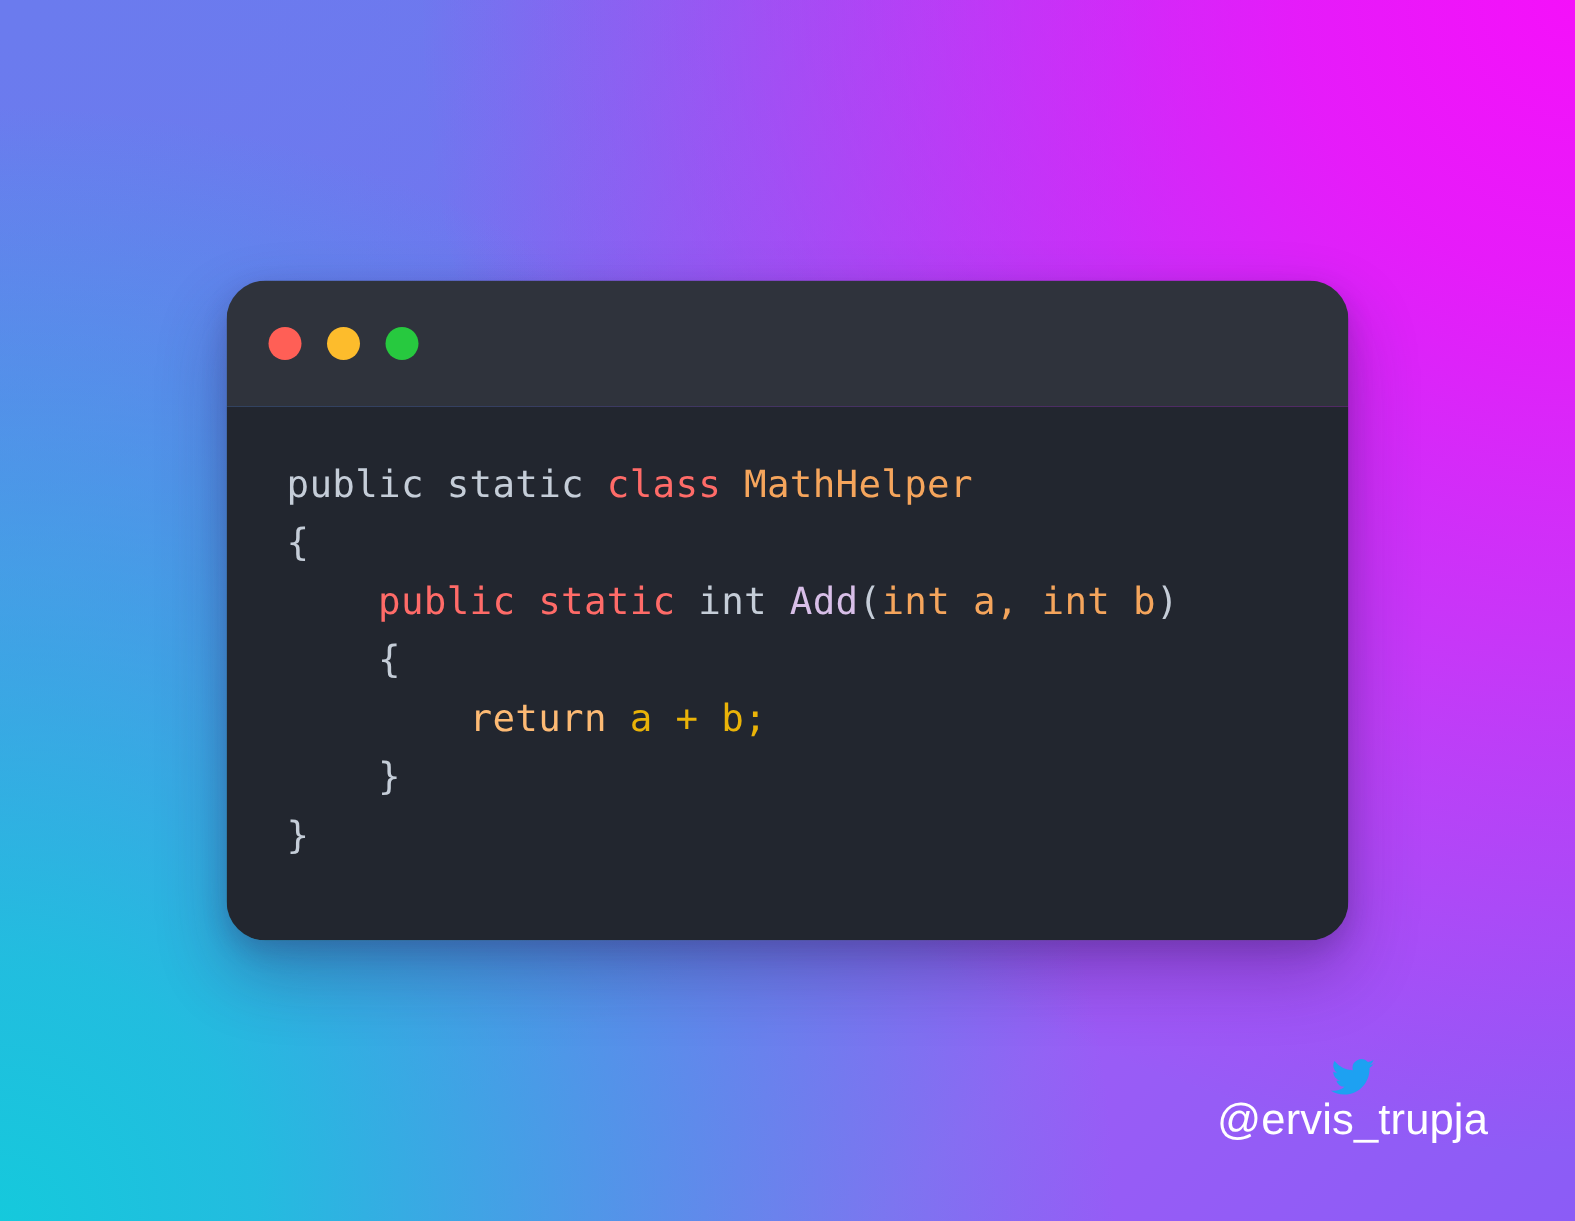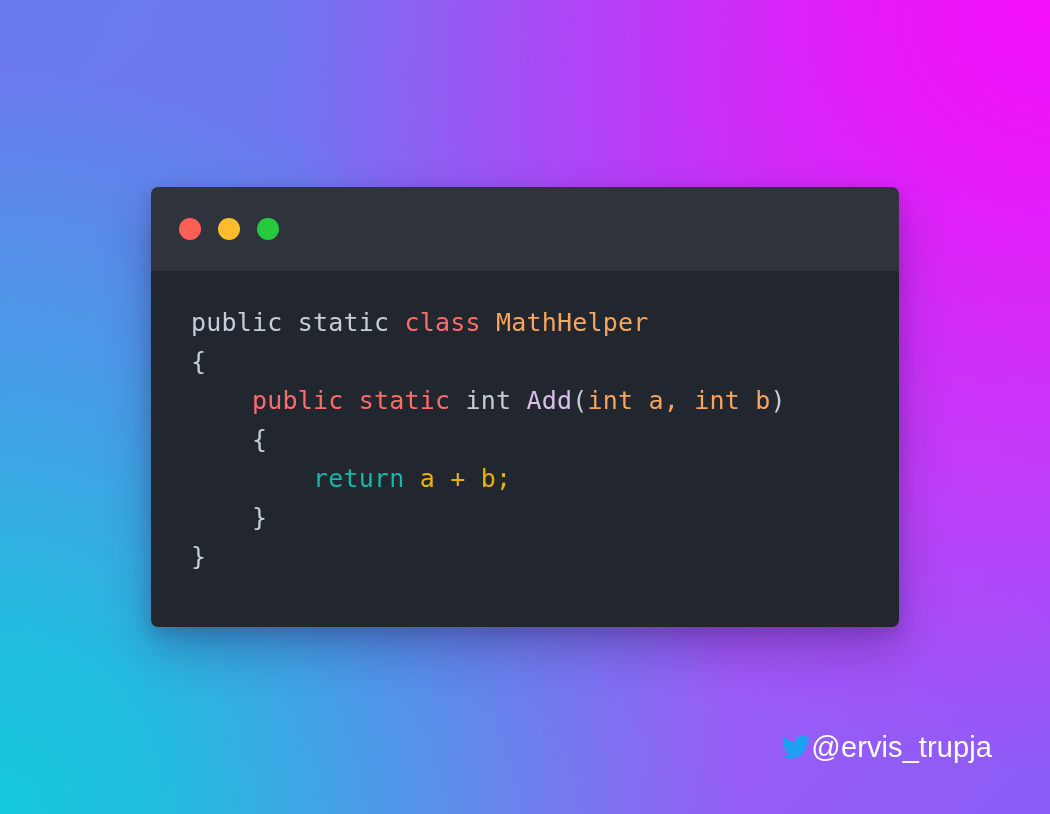--- a/index.html
+++ b/index.html
@@ -27,21 +27,21 @@
     overflow: hidden;
   }
 
   
   #code-window {
     position: absolute;
     left: 151px;
     top: 187px;
     width: 748px;
     height: 440px;
-    border-radius: 7px;
+    border-radius: 26px;
     overflow: hidden;
     box-shadow: 0 22px 46px rgba(40, 20, 80, 0.30),
                 0 6px 16px rgba(40, 20, 80, 0.18);
   }
 
   #title-bar {
     height: 84px;
     background: #2F333C;
     display: flex;
     align-items: center;
@@ -81,20 +81,21 @@
   .tok-method  { color: #D8BFE8; }
   .tok-punct   { color: #C5CDD8; }
 
   
   #attribution {
     position: absolute;
     right: 58px;
     bottom: 50px;
     display: flex;
     align-items: center;
+    flex-direction: column;
   }
   #twitter-bird { display: block; }
   #handle-text {
     color: #FFFFFF;
     font-family: "Liberation Sans", sans-serif;
     font-size: 29px;
     font-weight: 400;
     letter-spacing: 0.1px;
   }
 </style>
@@ -109,21 +110,21 @@
       <span class="dot red" style="background: rgb(255, 95, 86);"></span>
       <span class="dot yellow" style="background: rgb(253, 188, 44);"></span>
       <span class="dot green" style="background: rgb(39, 201, 63);"></span>
     </div>
 
     <div id="code-area" style="background: rgb(34, 38, 47);">
       <div class="code-line"><span class="tok-plain" style="color: rgb(197, 205, 216);">public static </span><span class="tok-keyword" style="color: rgb(255, 107, 104);">class </span><span class="tok-type" style="color: rgb(245, 165, 92);">MathHelper</span></div>
       <div class="code-line"><span class="tok-punct" style="color: rgb(197, 205, 216);">{</span></div>
       <div class="code-line"><span class="tok-plain" style="color: rgb(197, 205, 216);">    </span><span class="tok-keyword" style="color: rgb(255, 107, 104);">public static </span><span class="tok-plain" style="color: rgb(197, 205, 216);">int </span><span class="tok-method" style="color: rgb(216, 191, 232);">Add</span><span class="tok-punct" style="color: rgb(197, 205, 216);">(</span><span class="tok-type" style="color: rgb(245, 165, 92);">int a, int b</span><span class="tok-punct" style="color: rgb(197, 205, 216);">)</span></div>
       <div class="code-line"><span class="tok-punct" style="color: rgb(197, 205, 216);">    {</span></div>
-      <div class="code-line"><span class="tok-plain" style="color: rgb(197, 205, 216);">        </span><span class="tok-keyword" style="color: #14b8a6;">return </span><span class="tok-plain" style="color: #eab308;">a + b;</span></div>
+      <div class="code-line"><span class="tok-plain" style="color: rgb(197, 205, 216);">        </span><span class="tok-keyword" style="color: #fdba74;">return </span><span class="tok-plain" style="color: #eab308;">a + b;</span></div>
       <div class="code-line"><span class="tok-punct" style="color: rgb(197, 205, 216);">    }</span></div>
       <div class="code-line"><span class="tok-punct" style="color: rgb(197, 205, 216);">}</span></div>
     </div>
 
   </div>
 
   <div id="attribution">
     <span>
       <svg id="twitter-bird" width="30" height="25" viewBox="0 0 24 20" aria-hidden="true">
         <path d="M23.64 2.37a9.5 9.5 0 0 1-2.73.75A4.76 4.76 0 0 0 23 .5a9.5 9.5 0 0 1-3.01 1.15A4.75 4.75 0 0 0 11.9 5.98a13.47 13.47 0 0 1-9.78-4.96 4.75 4.75 0 0 0 1.47 6.34 4.7 4.7 0 0 1-2.15-.6v.06a4.75 4.75 0 0 0 3.81 4.66 4.8 4.8 0 0 1-2.14.08 4.76 4.76 0 0 0 4.44 3.3A9.54 9.54 0 0 1 0 16.82a13.44 13.44 0 0 0 7.29 2.14c8.74 0 13.53-7.24 13.53-13.52l-.02-.62a9.64 9.64 0 0 0 2.37-2.45z" fill="#1DA1F2"></path>

